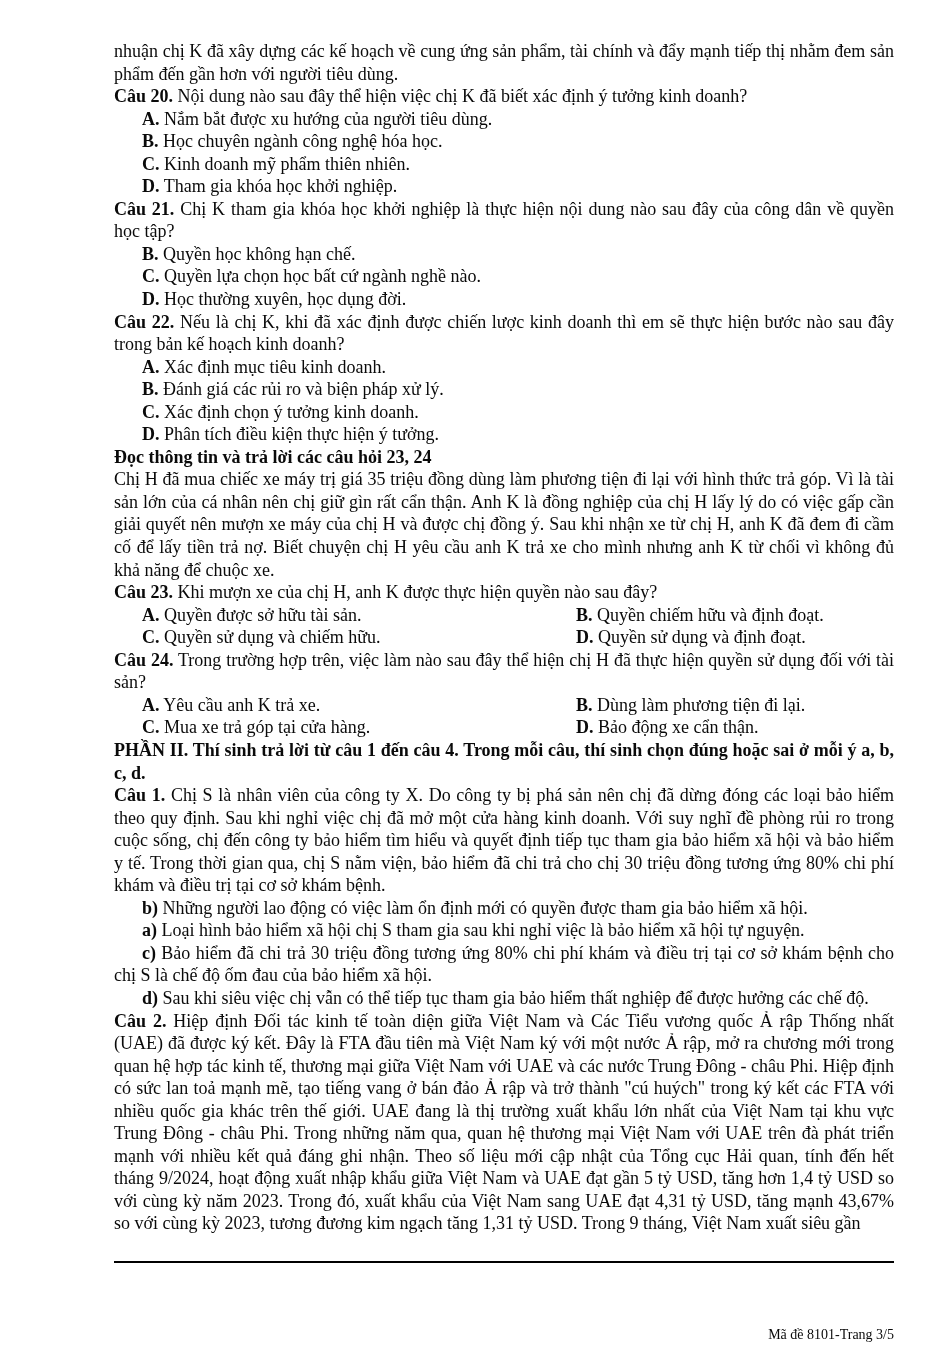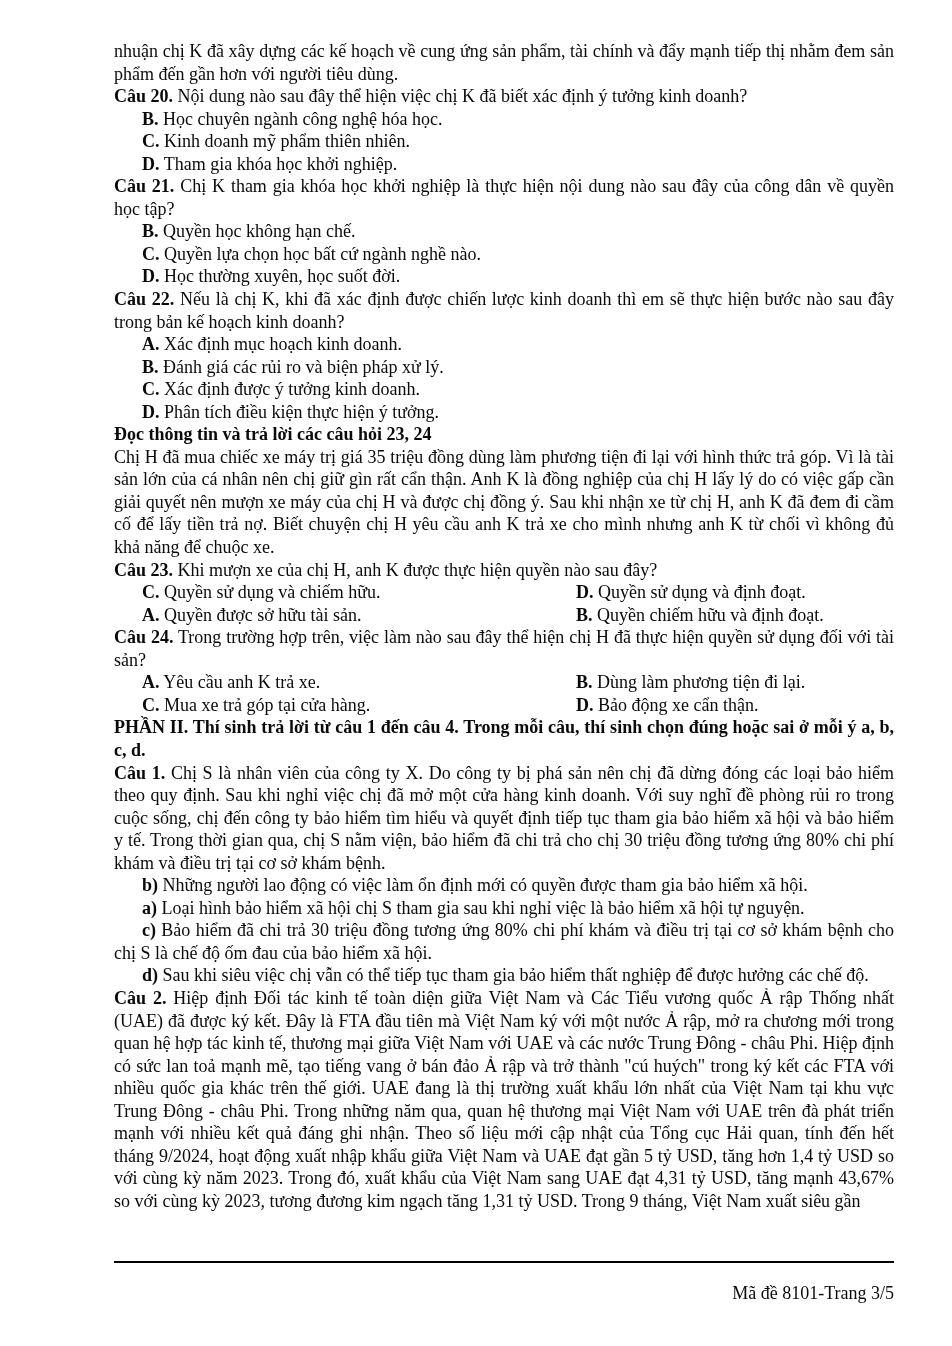--- a/index.html
+++ b/index.html
@@ -16,51 +16,52 @@
   }
   .content{position:absolute;left:86px;right:86px;top:40px;}
   .blk{text-align:justify;margin:0;}
   .b{font-weight:700;}
   .opt{padding-left:28px;text-align:left;}
   .sub{text-indent:28px;}
   .opt2{display:flex;padding-left:28px;text-align:left;}
   .opt2 .c0{width:434px;flex:none;}
   .opt2 .c1{flex:1;}
   .rule{position:absolute;left:86px;right:86px;top:1261px;border-top:2px solid #000;height:0;}
-  .footer{position:absolute;right:86px;top:1282px;font-size:18px;}
+  .footer{position:absolute;right:86px;top:1324px;font-size:14px;}
 </style>
 </head>
 <body>
 
 <div class="page">
   <div class="content" id="content">
       <div class="blk "><span>nhuận chị K đã xây dựng các kế hoạch về cung ứng sản phẩm, tài chính và đẩy mạnh tiếp thị nhằm đem sản phẩm đến gần hơn với người tiêu dùng.</span></div>
       <div class="blk "><span class="b">Câu 20.</span> <span>Nội dung nào sau đây thể hiện việc chị K đã biết xác định ý tưởng kinh doanh?</span></div>
+      <div class="blk opt"><span class="b">A.</span> <span>Nắm bắt được xu hướng của người tiêu dùng.</span></div>
       <div class="blk opt"><span class="b">B.</span> <span>Học chuyên ngành công nghệ hóa học.</span></div>
       <div class="blk opt"><span class="b">C.</span> <span>Kinh doanh mỹ phẩm thiên nhiên.</span></div>
       <div class="blk opt"><span class="b">D.</span> <span>Tham gia khóa học khởi nghiệp.</span></div>
       <div class="blk "><span class="b">Câu 21.</span> <span>Chị K tham gia khóa học khởi nghiệp là thực hiện nội dung nào sau đây của công dân về quyền học tập?</span></div>
       <div class="blk opt"><span class="b">B.</span> <span>Quyền học không hạn chế.</span></div>
       <div class="blk opt"><span class="b">C.</span> <span>Quyền lựa chọn học bất cứ ngành nghề nào.</span></div>
-      <div class="blk opt"><span class="b">D.</span> <span>Học thường xuyên, học suốt đời.</span></div>
+      <div class="blk opt"><span class="b">D.</span> <span>Học thường xuyên, học dụng đời.</span></div>
       <div class="blk "><span class="b">Câu 22.</span> <span>Nếu là chị K, khi đã xác định được chiến lược kinh doanh thì em sẽ thực hiện bước nào sau đây trong bản kế hoạch kinh doanh?</span></div>
-      <div class="blk opt"><span class="b">A.</span> <span>Xác định mục hoạch kinh doanh.</span></div>
+      <div class="blk opt"><span class="b">A.</span> <span>Xác định mục tiêu kinh doanh.</span></div>
       <div class="blk opt"><span class="b">B.</span> <span>Đánh giá các rủi ro và biện pháp xử lý.</span></div>
-      <div class="blk opt"><span class="b">C.</span> <span>Xác định được ý tưởng kinh doanh.</span></div>
+      <div class="blk opt"><span class="b">C.</span> <span>Xác định chọn ý tưởng kinh doanh.</span></div>
       <div class="blk opt"><span class="b">D.</span> <span>Phân tích điều kiện thực hiện ý tưởng.</span></div>
       <div class="blk b"><span>Đọc thông tin và trả lời các câu hỏi 23, 24</span></div>
       <div class="blk "><span>Chị H đã mua chiếc xe máy trị giá 35 triệu đồng dùng làm phương tiện đi lại với hình thức trả góp. Vì là tài sản lớn của cá nhân nên chị giữ gìn rất cẩn thận. Anh K là đồng nghiệp của chị H lấy lý do có việc gấp cần giải quyết nên mượn xe máy của chị H và được chị đồng ý. Sau khi nhận xe từ chị H, anh K đã đem đi cầm cố để lấy tiền trả nợ. Biết chuyện chị H yêu cầu anh K trả xe cho mình nhưng anh K từ chối vì không đủ khả năng để chuộc xe.</span></div>
       <div class="blk "><span class="b">Câu 23.</span> <span>Khi mượn xe của chị H, anh K được thực hiện quyền nào sau đây?</span></div>
       <div class="blk opt2">
+        <div class="c0"><span class="b">A.</span> <span>Quyền được sở hữu tài sản.</span></div>
+        <div class="c1"><span class="b">B.</span> <span>Quyền chiếm hữu và định đoạt.</span></div>
+      </div>
+      <div class="blk opt2">
         <div class="c0"><span class="b">C.</span> <span>Quyền sử dụng và chiếm hữu.</span></div>
         <div class="c1"><span class="b">D.</span> <span>Quyền sử dụng và định đoạt.</span></div>
-      </div>
-      <div class="blk opt2">
-        <div class="c0"><span class="b">A.</span> <span>Quyền được sở hữu tài sản.</span></div>
-        <div class="c1"><span class="b">B.</span> <span>Quyền chiếm hữu và định đoạt.</span></div>
       </div>
       <div class="blk "><span class="b">Câu 24.</span> <span>Trong trường hợp trên, việc làm nào sau đây thể hiện chị H đã thực hiện quyền sử dụng đối với tài sản?</span></div>
       <div class="blk opt2">
         <div class="c0"><span class="b">A.</span> <span>Yêu cầu anh K trả xe.</span></div>
         <div class="c1"><span class="b">B.</span> <span>Dùng làm phương tiện đi lại.</span></div>
       </div>
       <div class="blk opt2">
         <div class="c0"><span class="b">C.</span> <span>Mua xe trả góp tại cửa hàng.</span></div>
         <div class="c1"><span class="b">D.</span> <span>Bảo động xe cẩn thận.</span></div>
       </div>

